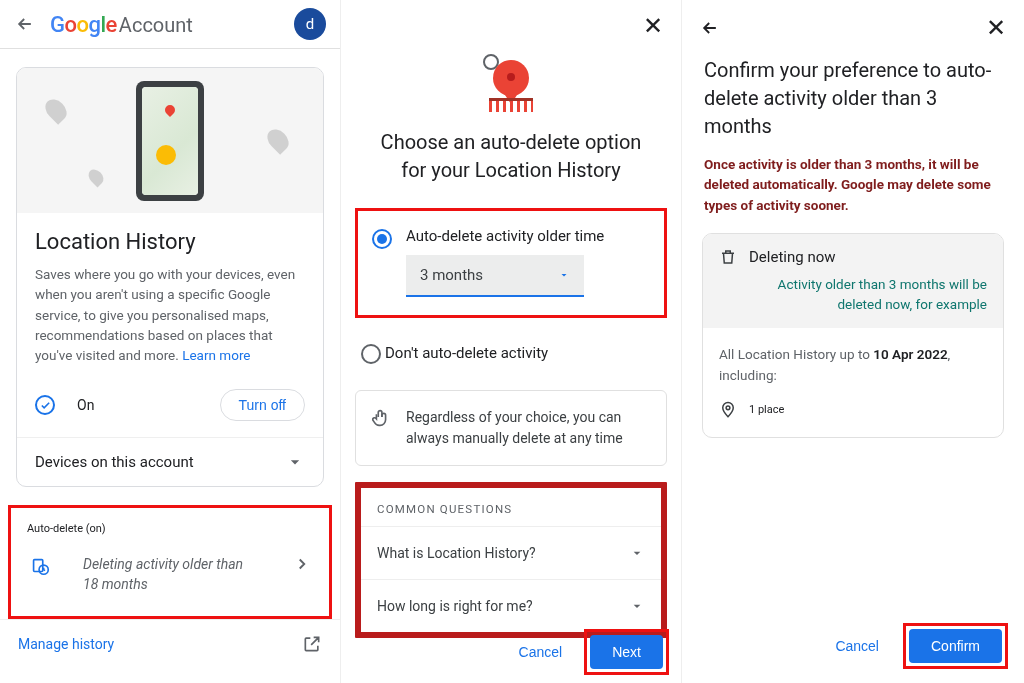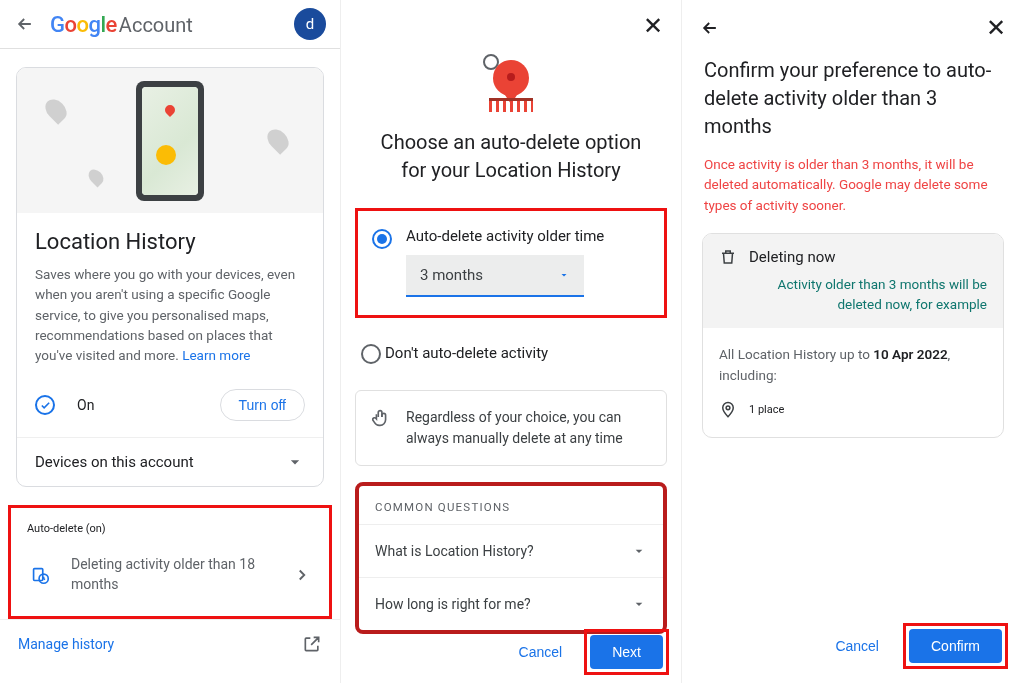--- a/index.html
+++ b/index.html
@@ -112,22 +112,23 @@
     padding:14px 18px; font-size:15px; color:#202124;
     border-top:1px solid #efefef;
   }
   .chev{color:#5f6368;}
   .redbox{border:3px solid #e11;}
   .autodel-section{
     margin:0 8px; padding:8px 10px 8px 10px;
   }
   .autodel-title{font-size:11px;color:#202124;margin:6px 6px 12px 6px;}
   .autodel-row{
-    display:flex;align-items:center;gap:20px;
+    display:flex;align-items:flex-start;gap:32px;
     padding:8px 8px 14px 8px;
+    font-style:italic;
   }
   .autodel-icon{
     width:22px;height:22px;color:#1a73e8;
     display:flex;align-items:center;justify-content:center;
   }
   .autodel-text{font-size:14px;color:#5f6368;flex:1;line-height:1.4;}
   .autodel-chev{color:#5f6368;}
   .manage-row{
     display:flex;align-items:center;justify-content:space-between;
     padding:14px 18px;font-size:14px;color:#1a73e8;
@@ -181,21 +182,21 @@
   }
   .dd-caret{color:#1a73e8;}
   .dont-row{padding:10px 20px;display:flex;align-items:center;gap:4px;}
   .note-box{
     margin:16px 14px;border:1px solid #e0e0e0;border-radius:6px;
     padding:16px 14px;display:flex;gap:14px;align-items:flex-start;
   }
   .hand-icon{width:22px;height:22px;color:#5f6368;flex-shrink:0;}
   .note-text{font-size:14px;color:#3c4043;line-height:1.5;}
   .faq-box{
-    margin:10px 14px 0 14px;border:4px solid #b91c1c;border-radius:8px;
+    margin:10px 14px 0 14px;border:6px solid #b91c1c;border-radius:1px;
     padding:14px 0 0 0;
   }
   .faq-hdr{font-size:11.5px;color:#5f6368;letter-spacing:1.2px;padding:0 16px 10px 16px;}
   .faq-row{
     display:flex;align-items:flex-start;justify-content:space-between;
     padding:18px 16px;border-top:1px solid #eee;font-size:14px;color:#3c4043;
   }
   .btn-row2{
     position:absolute;bottom:8px;right:12px;
     display:flex;align-items:center;gap:6px;
@@ -204,21 +205,21 @@
   .btn-primary{
     background:#1a73e8;color:#fff;border:none;border-radius:4px;
     padding:9px 22px;font-size:14px;cursor:pointer;
   }
   .redbox-btn{border:3px solid #e11;padding:3px;display:inline-flex;}
 
   
   .p3-top{display:flex;justify-content:space-between;align-items:center;padding:14px 18px;}
   .p3-back{font-size:20px;color:#202124;cursor:pointer;}
   .p3-title{font-size:20px;color:#202124;padding:0 22px 14px 22px;line-height:1.4;}
-  .p3-desc{font-size:13.5px;color:#ef4444;line-height:1.5;padding:0 22px 18px 22px;}
+  .p3-desc{font-size:13.5px;color:#7f1d1d;line-height:1.5;padding:0 22px 18px 22px;font-weight:bold;}
   .p3-card{
     margin:0 20px;border:1px solid #e0e0e0;border-radius:10px;overflow:hidden;
   }
   .p3-card-top{
     background:#f3f3f3;padding:14px 16px;
   }
   .del-now-row{display:flex;align-items:center;gap:12px;font-size:15px;color:#202124;margin-bottom:8px;}
   .trash-ic{width:18px;height:18px;color:#3c4043;}
   .del-now-sub{font-size:13.5px;color:#0f766e;line-height:1.5;padding-left:30px;text-align:right;}
   .p3-card-bot{padding:16px 16px 18px 16px;}

